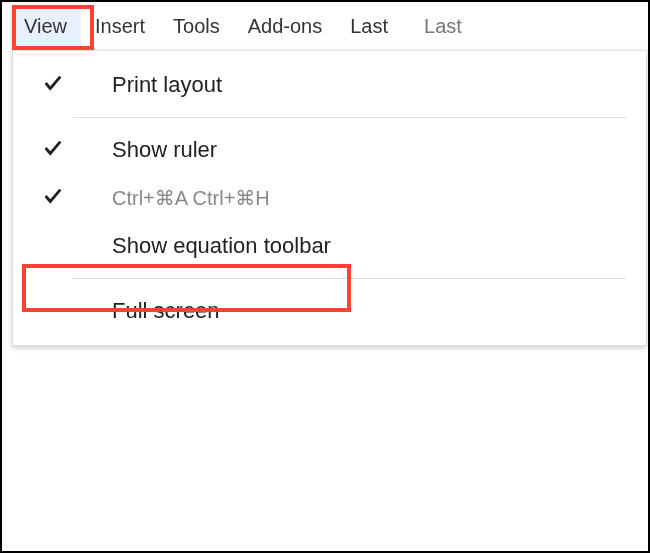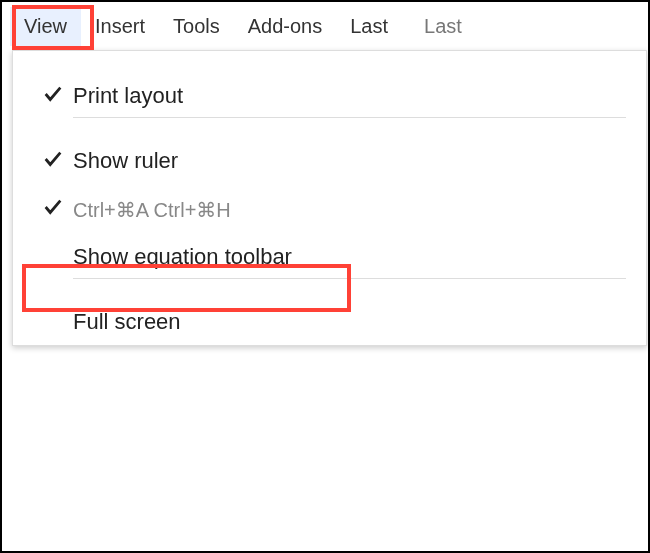--- a/index.html
+++ b/index.html
@@ -61,25 +61,26 @@
       top: 48px;
       left: 10px;
       width: 635px;
       background: #fff;
       border: 1px solid #ddd;
       box-shadow: 0 2px 6px rgba(0,0,0,0.2);
       padding: 10px 0;
     }
     .dropdown-item {
       display: flex;
-      align-items: flex-end;
+      align-items: center;
       height: 48px;
       padding: 0 20px;
       cursor: pointer;
       position: relative;
+      gap: 39px;
     }
     .check-col {
       width: 40px;
       display: flex;
       align-items: center;
       justify-content: center;
       flex-shrink: 0;
     }
     .check-icon svg {
       width: 22px;

